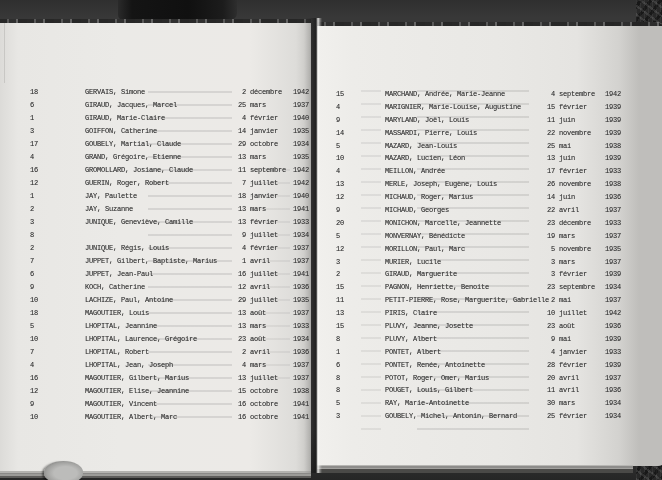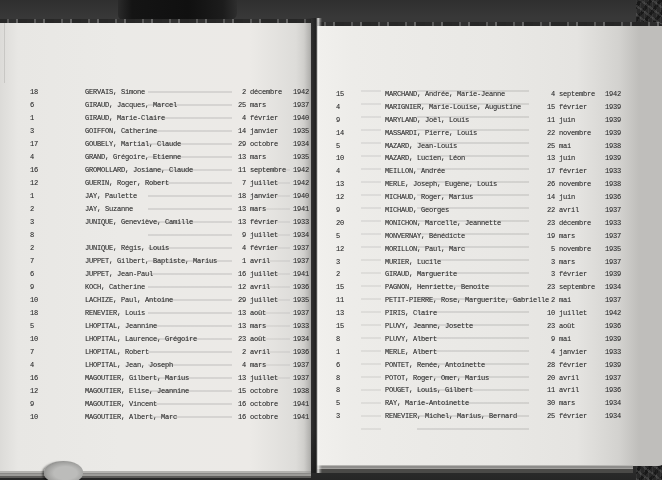--- a/index.html
+++ b/index.html
@@ -220,21 +220,21 @@
 
   <div class="row">
     <span class="col num">10</span>
     <span class="col name">LACHIZE, Paul, Antoine</span>
     <span class="col date">29 juillet</span>
     <span class="col year">1935</span>
   </div>
 
   <div class="row">
     <span class="col num">18</span>
-    <span class="col name">RENEVIER, Louis</span>
+    <span class="col name">MAGOUTIER, Louis</span>
     <span class="col date">13 août</span>
     <span class="col year">1937</span>
   </div>
 
   <div class="row">
     <span class="col num">5</span>
     <span class="col name">LHOPITAL, Jeannine</span>
     <span class="col date">13 mars</span>
     <span class="col year">1933</span>
   </div>
@@ -429,21 +429,21 @@
 
   <div class="row">
     <span class="col num">8</span>
     <span class="col name">PLUVY, Albert</span>
     <span class="col date"> 9 mai</span>
     <span class="col year">1939</span>
   </div>
 
   <div class="row">
     <span class="col num">1</span>
-    <span class="col name">MERLE, Albert</span>
+    <span class="col name">PONTET, Albert</span>
     <span class="col date"> 4 janvier</span>
     <span class="col year">1933</span>
   </div>
 
   <div class="row">
     <span class="col num">6</span>
     <span class="col name">PONTET, Renée, Antoinette</span>
     <span class="col date">28 février</span>
     <span class="col year">1939</span>
   </div>
@@ -464,21 +464,21 @@
 
   <div class="row">
     <span class="col num">5</span>
     <span class="col name">RAY, Marie-Antoinette</span>
     <span class="col date">30 mars</span>
     <span class="col year">1934</span>
   </div>
 
   <div class="row">
     <span class="col num">3</span>
-    <span class="col name">RENEVIER, Michel, Marius, Bernard</span>
+    <span class="col name">GOUBELY, Michel, Antonin, Bernard</span>
     <span class="col date">25 février</span>
     <span class="col year">1934</span>
   </div>
 </div>
   </div>
 
   <div class="gutter"></div>
   <div class="stack stack-left"></div>
   <div class="stack stack-right"></div>
   <div class="thumb"></div>

